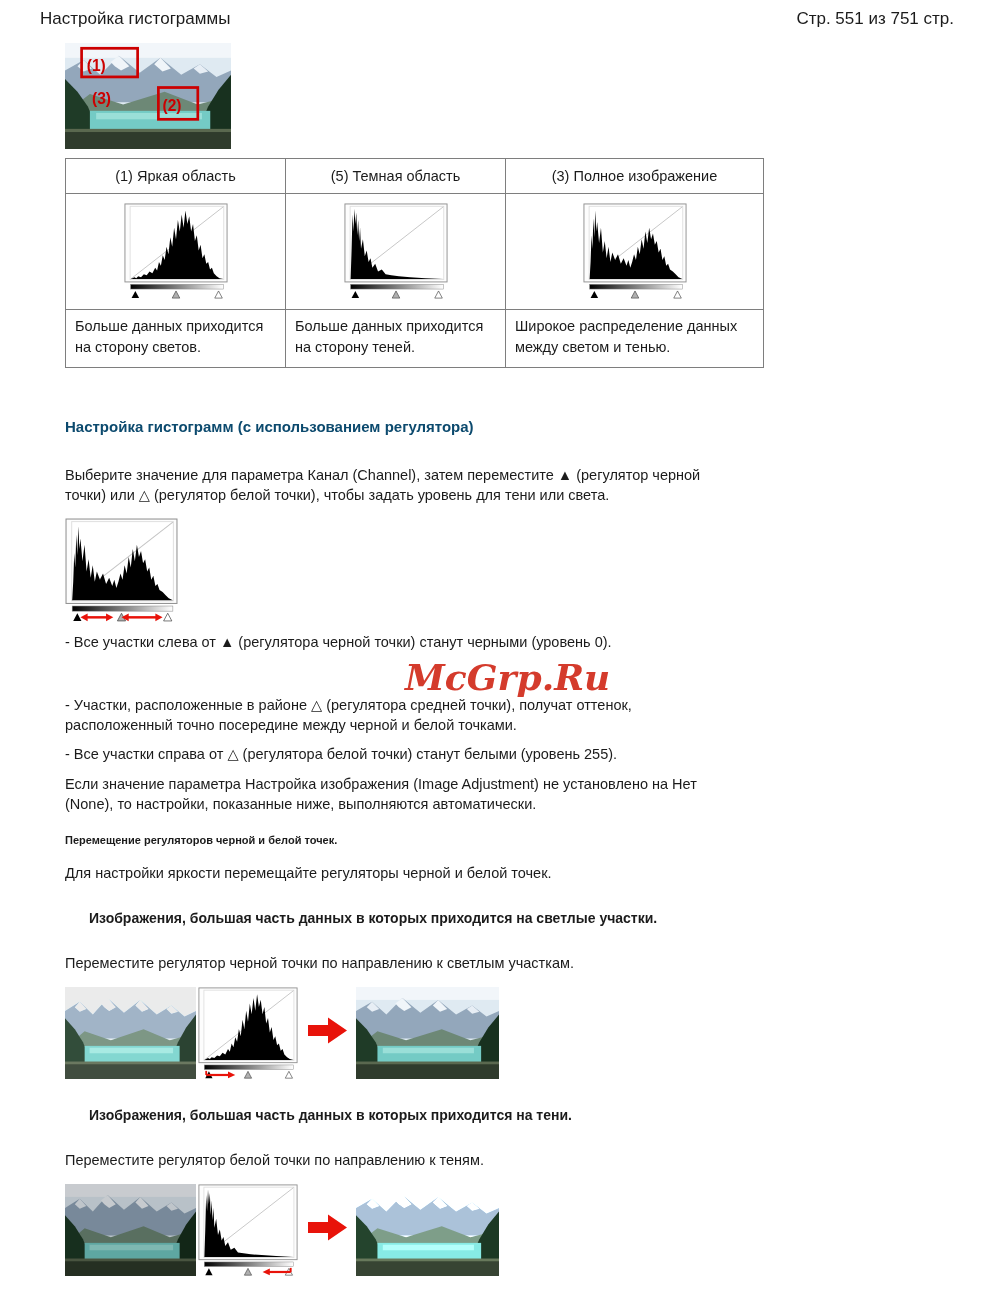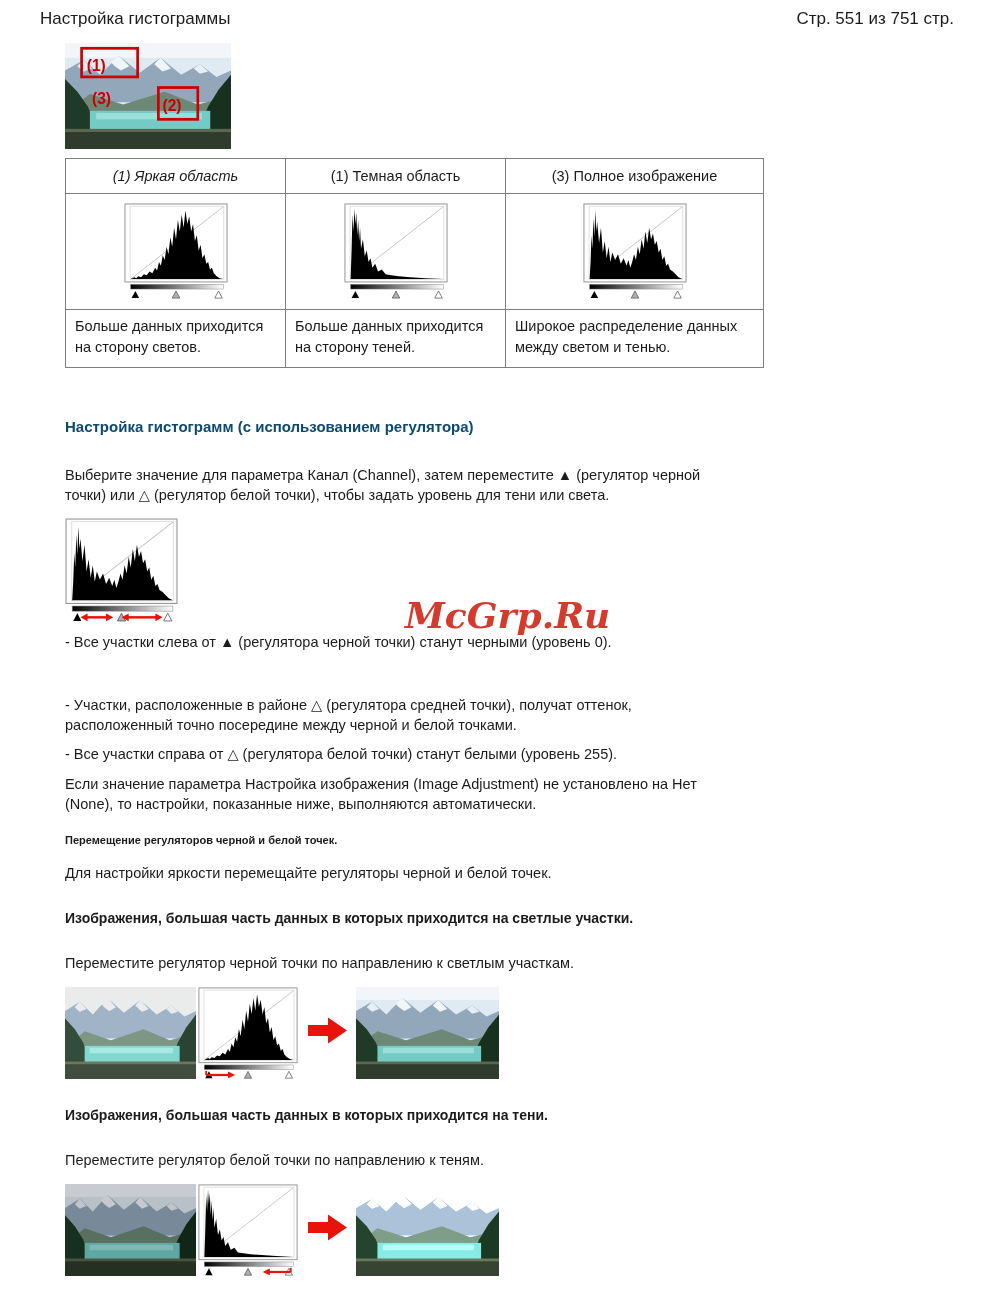--- a/index.html
+++ b/index.html
@@ -16,46 +16,46 @@
   .content { padding-left:65px; padding-right:50px; }
 
   .annot-img { display:block; margin-top:12px; width:166px; height:106px; }
 
   table.hist-table { border-collapse:collapse; margin-top:9px; border:1px solid #7e7e7e; }
   table.hist-table td { border:1px solid #7e7e7e; vertical-align:top; }
   .th-cell { text-align:center; padding:7px 4px; }
   .img-cell { text-align:center; padding:9px 0 4px; }
   .img-cell svg { width:104px; height:97px; }
   .desc-cell { padding:6px 9px 10px; }
-  .col-a { width:220px;font-style:italic; } .col-b { width:220px; } .col-c { width:258px; }
+  .col-a { width:220px; } .col-b { width:220px; } .col-c { width:258px; }
 
   .green-head { color:#0c4a6e; font-weight:bold; font-size:15px; margin-top:48px; }
   p { margin:0; }
   .intro { margin-top:28px; max-width:655px; }
   .slider-hist { display:block; margin-top:12px; width:113px; height:105px; }
   .bullet { margin-top:9px; max-width:680px; }
   .narrow { max-width:655px;margin-top:43px; }
   .note { margin-top:9px; max-width:655px; }
 
   .move-head { font-weight:bold; font-size:11px; margin-top:19px; }
   .move-intro { margin-top:14px; }
-  .case-head { font-weight:bold; font-size:14px; margin-top:26px; max-width:700px; }
+  .case-head { font-weight:bold; font-size:14px; margin-top:26px; max-width:700px;margin-left:24px; }
   .case-text { margin-top:24px; max-width:760px; }
 
   .seq { display:flex; align-items:flex-start; margin-top:14px; }
   .photo { width:131px; height:92px; margin-right:2px; }
   .photo-result { width:143px; height:92px; margin-right:0; }
   .seq-hist { width:100px; height:93px; margin-right:6px; }
   .big-arrow { width:40px; height:31px; margin:28px 8px 0 4px; }
   .photo-hazy { filter:brightness(1.14) contrast(0.84); }
   .photo-dark { filter:brightness(0.82) contrast(1.02); }
   .photo-bright { filter:brightness(1.16); }
 
   .watermark {
-    position:absolute; left:405px; top:590px;
+    position:absolute; left:405px; top:652px;
     font-family:"DejaVu Serif", serif; font-style:italic; font-weight:bold;
     font-size:36px; color:#cf2010; opacity:0.88; pointer-events:none;
     white-space:nowrap;
   }
   .hidden-defs { position:absolute; width:0; height:0; overflow:hidden; }
 </style>
 </head>
 <body>
 
 <svg class="hidden-defs" aria-hidden="true">
@@ -130,21 +130,21 @@
     <text x="21" y="26" font-size="15" font-weight="bold" fill="#cc0000">(1)</text>
     <text x="26" y="58" font-size="15" font-weight="bold" fill="#cc0000">(3)</text>
     <rect x="90" y="42" width="38" height="30" fill="none" stroke="#cc0000" stroke-width="2.6"></rect>
     <text x="94" y="64" font-size="15" font-weight="bold" fill="#cc0000">(2)</text>
   </svg>
 
   <table class="hist-table">
     <tbody>
         <tr>
       <td class="th-cell col-a">(1) Яркая область</td>
-      <td class="th-cell col-b">(1) Темная область</td>
+      <td class="th-cell col-b">(5) Темная область</td>
       <td class="th-cell col-c">(3) Полное изображение</td>
     </tr>
     <tr>
       <td class="img-cell">
         <svg viewBox="0 0 110 102" preserveAspectRatio="none">
               <use href="#hist-bright"></use>
             </svg>
       </td>
       <td class="img-cell">
         <svg viewBox="0 0 110 102" preserveAspectRatio="none">

